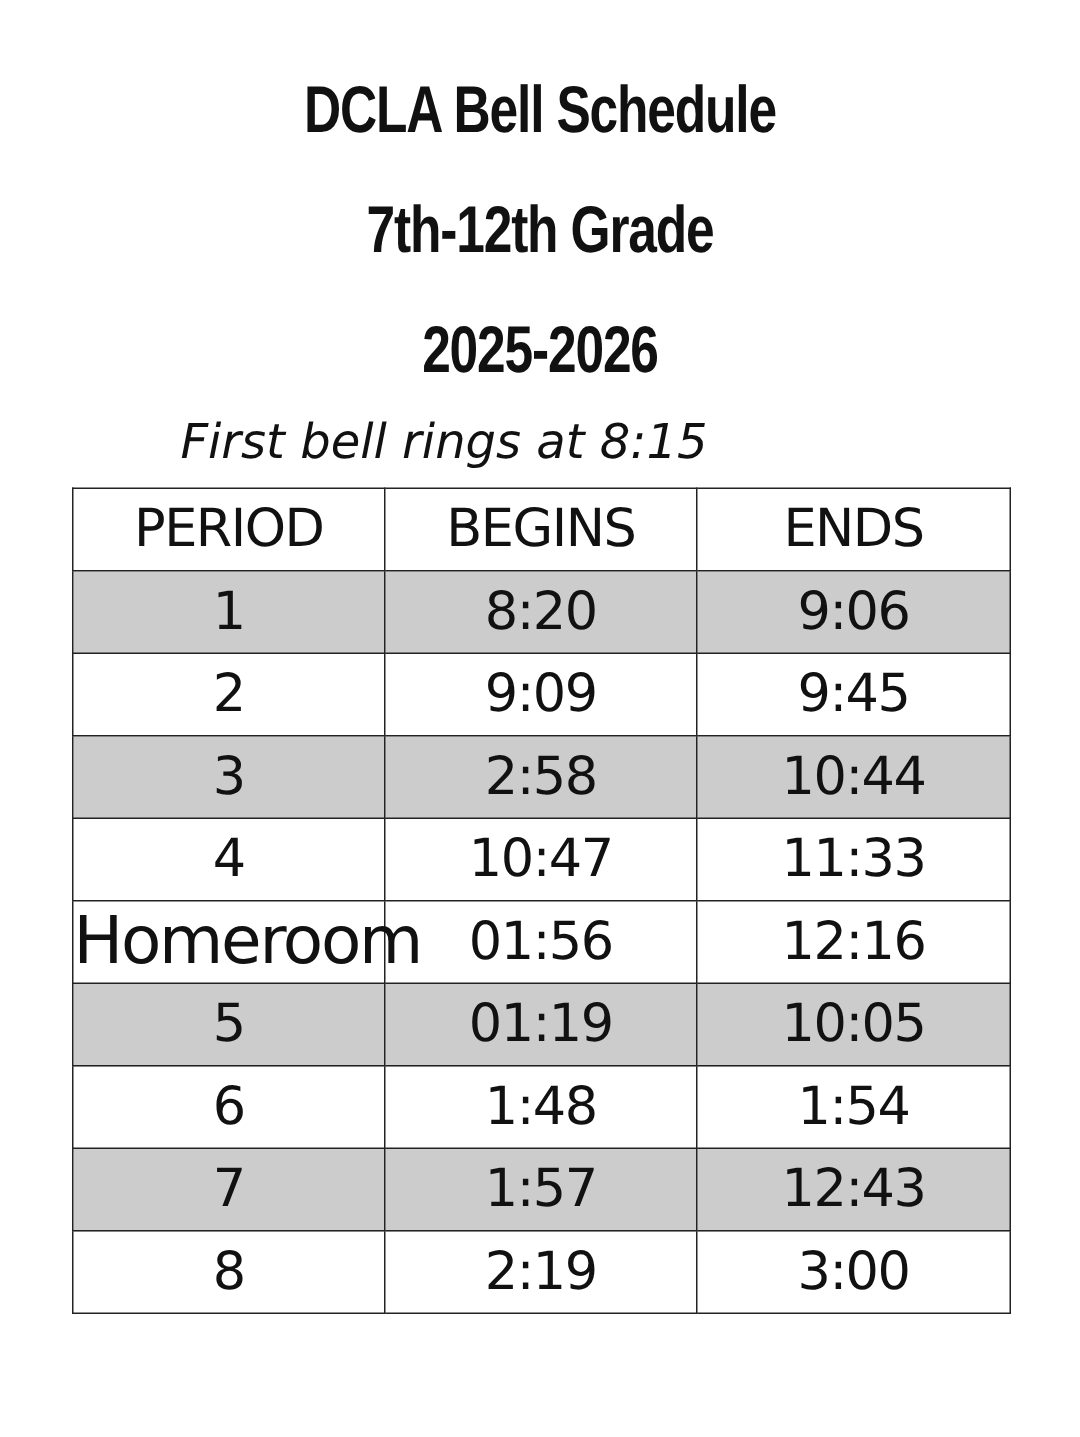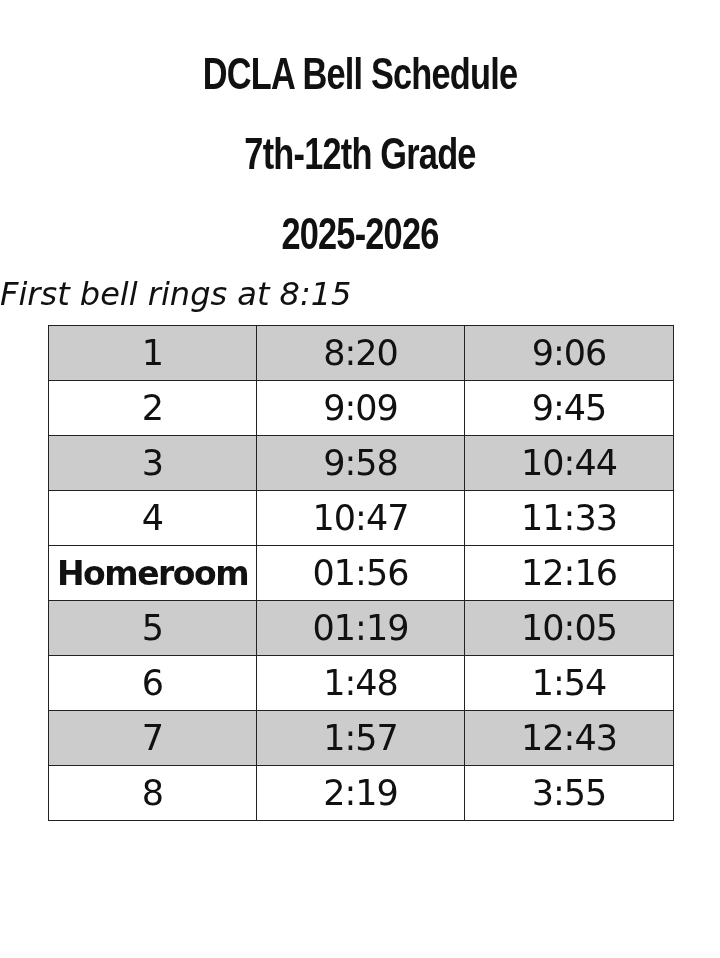--- a/index.html
+++ b/index.html
@@ -7,64 +7,69 @@
     .title-line {
       position: absolute; left: 0; width: 720px; text-align: center;
       font-family: "Liberation Sans", sans-serif; font-weight: bold;
       font-size: 44px; letter-spacing: -1px; transform: scaleX(0.78); transform-origin: center;
       line-height: 1;
     }
     #t1 { top: 52px; }
     #t2 { top: 132px; }
     #t3 { top: 212px; }
     .subtitle {
-      position: absolute; left: 0; width: 592px; top: 278px; text-align: left;
+      position: absolute; left: 0; width: 592px; top: 278px; text-align: center;
       font-family: "DejaVu Sans", sans-serif; font-style: italic; font-size: 32px; line-height: 1;
     }
     table {
       position: absolute; left: 48px; top: 325px; width: 625px;
       border-collapse: collapse; table-layout: fixed;
     }
     td {
       border: 1px solid #222; height: 54px; padding: 0; text-align: center;
       font-family: "DejaVu Sans", sans-serif; font-size: 35px; line-height: 1;
       letter-spacing: -1px;
     }
     col.c1 { width: 208px; } col.c2 { width: 208px; } col.c3 { width: 209px; }
     tr.shaded td { background: #cccccc; }
-    td.hr { font-size: 33px; letter-spacing: -1.5px; font-weight: bold; }
+    td.hr { font-size: 44px; letter-spacing: -1.5px; }
   </style>
 </head>
 <body>
 
 <div id="t1" class="title-line">DCLA Bell Schedule</div>
 <div id="t2" class="title-line">7th-12th Grade</div>
 <div id="t3" class="title-line">2025-2026</div>
 <div class="subtitle">First bell rings at 8:15</div>
 
 <table>
   <colgroup>
       <col class="c1">
       <col class="c2">
       <col class="c3">
     </colgroup>
   <tbody>
+      <tr>
+    <td>PERIOD</td>
+    <td>BEGINS</td>
+    <td>ENDS</td>
+  </tr>
   <tr class="shaded">
     <td>1</td>
     <td>8:20</td>
     <td>9:06</td>
   </tr>
   <tr>
     <td>2</td>
     <td>9:09</td>
     <td>9:45</td>
   </tr>
   <tr class="shaded">
     <td>3</td>
-    <td>9:58</td>
+    <td>2:58</td>
     <td>10:44</td>
   </tr>
   <tr>
     <td>4</td>
     <td>10:47</td>
     <td>11:33</td>
   </tr>
   <tr>
     <td class="hr">Homeroom</td>
     <td>01:56</td>
@@ -81,16 +86,16 @@
     <td>1:54</td>
   </tr>
   <tr class="shaded">
     <td>7</td>
     <td>1:57</td>
     <td>12:43</td>
   </tr>
   <tr>
     <td>8</td>
     <td>2:19</td>
-    <td>3:55</td>
+    <td>3:00</td>
   </tr>
 </tbody>
   </table>
 
 </body></html>

